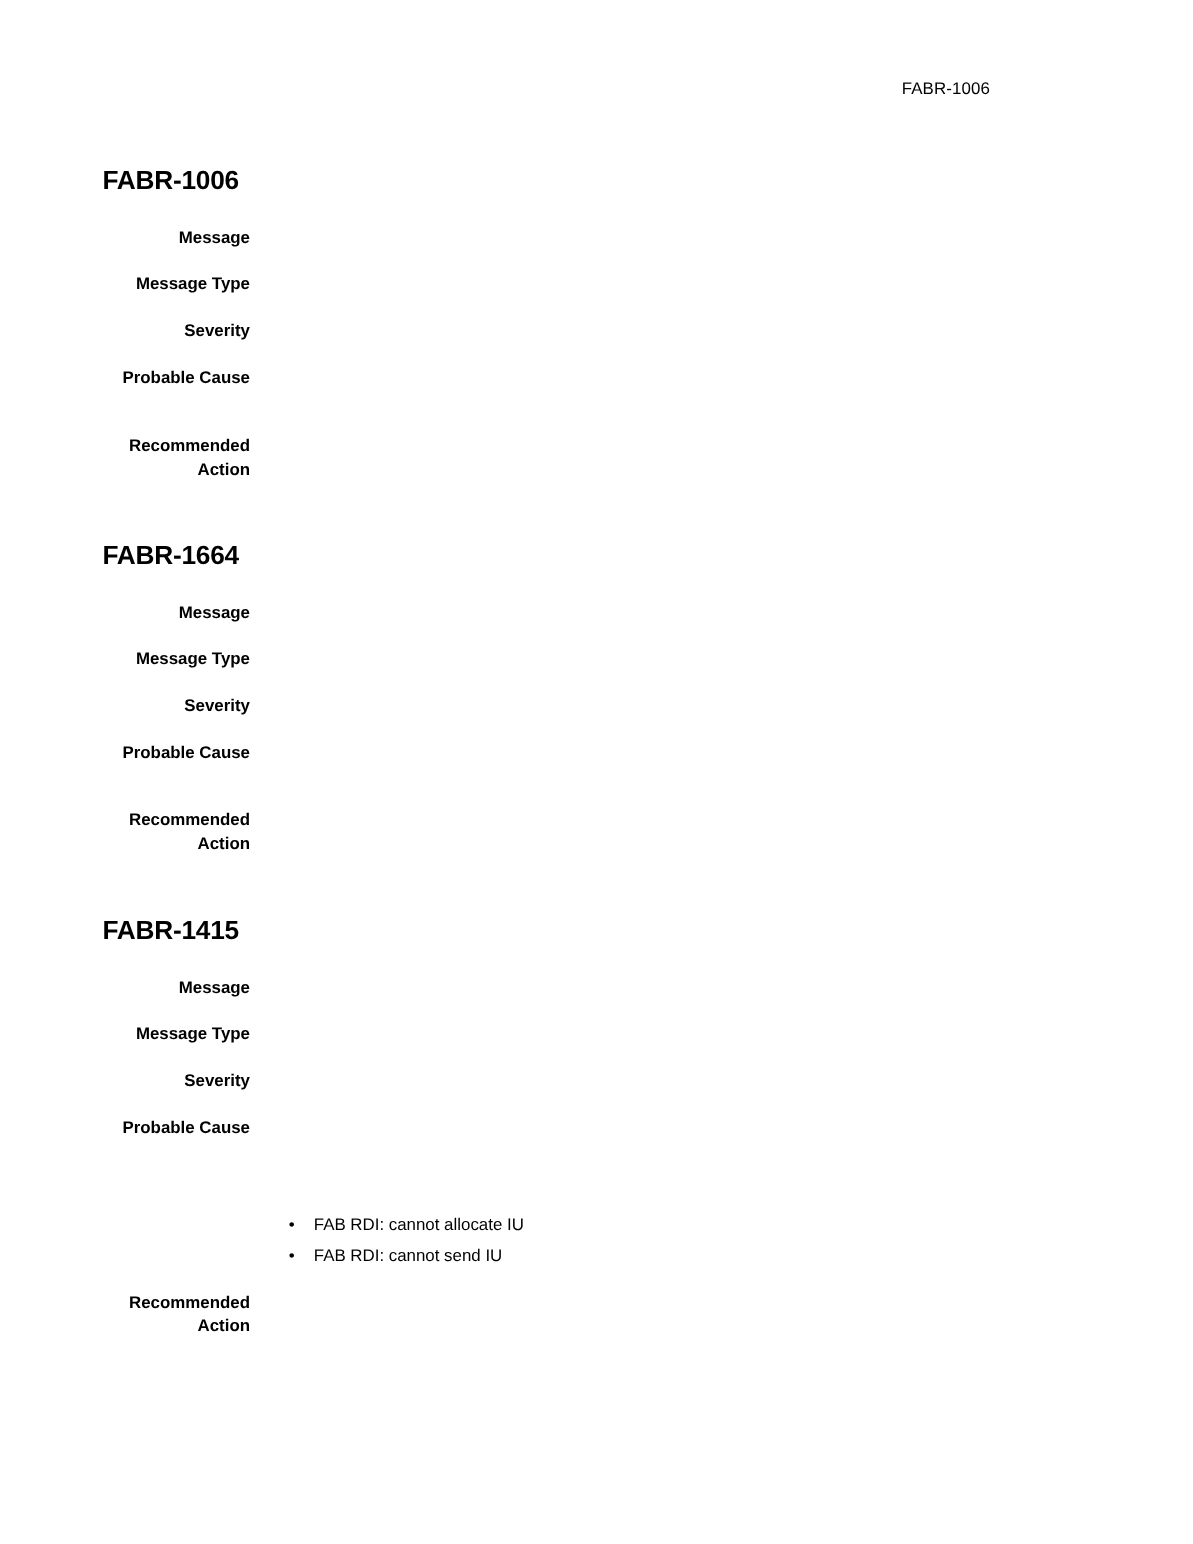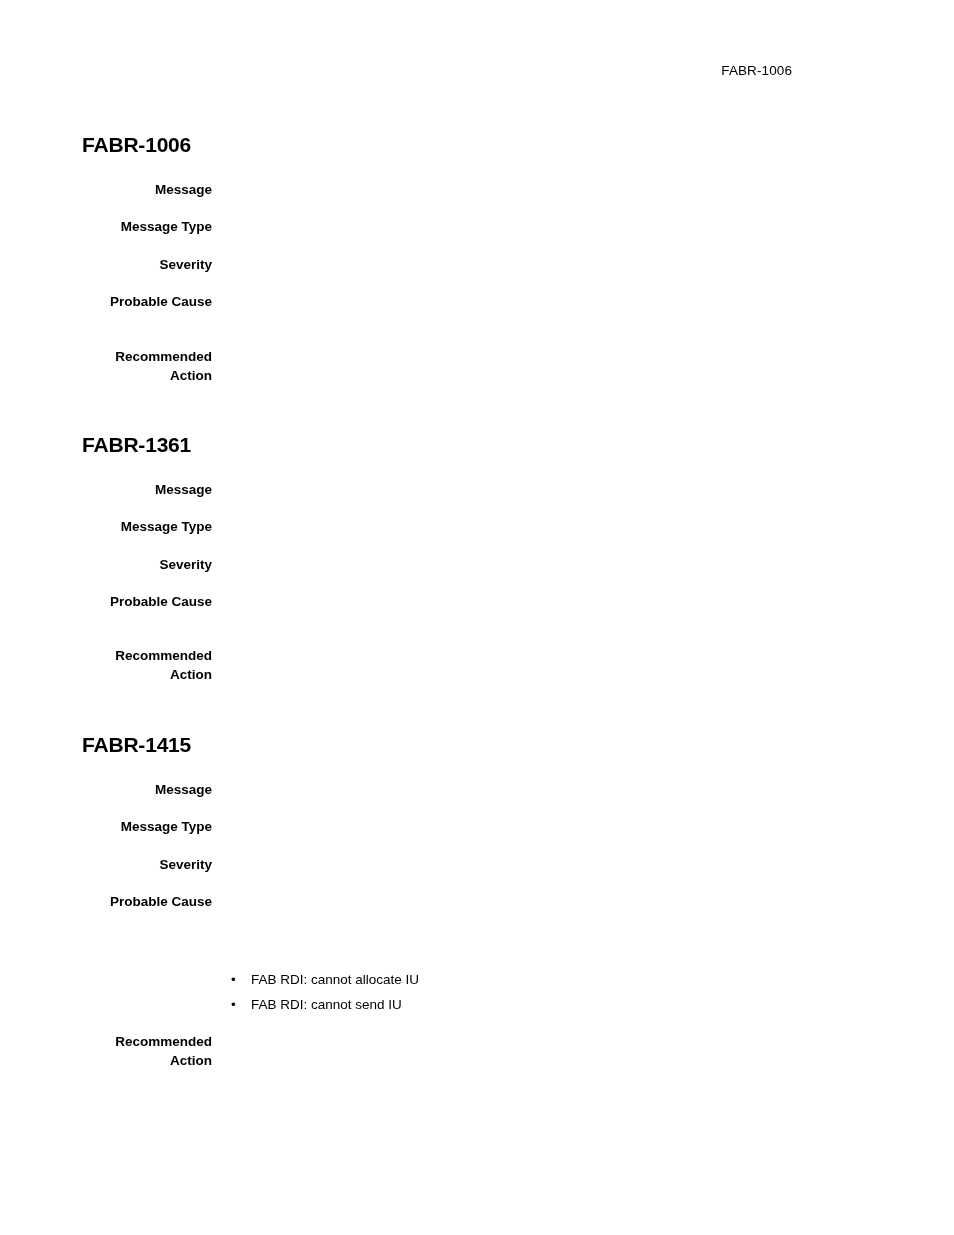--- a/index.html
+++ b/index.html
@@ -74,21 +74,21 @@
     white-space: nowrap;
   }
 
   .field-row {
     position: absolute;
     left: 0;
     width: 954px;
   }
   .field-label {
     position: absolute;
-    left: 16px;
+    left: 4px;
     width: 196px;
     text-align: right;
     font-size: 13.5px;
     font-weight: 700;
     line-height: 18.5px;
     color: #000000;
     white-space: pre-line;
   }
   .field-value {
     position: absolute;
@@ -166,21 +166,21 @@
       </div>
 
       <div class="field-row" style="top:215px;">
         <div class="field-label">Recommended
 Action</div>
         <div class="field-value"></div>
       </div>
     </div>
 
     <div class="section" style="top:433px;">
-      <div class="section-heading">FABR-1361</div>
+      <div class="section-heading">FABR-1664</div>
 
       <div class="field-row" style="top:48px;">
         <div class="field-label">Message</div>
         <div class="field-value"></div>
       </div>
 
       <div class="field-row" style="top:85px;">
         <div class="field-label">Message Type</div>
         <div class="field-value"></div>
       </div>

